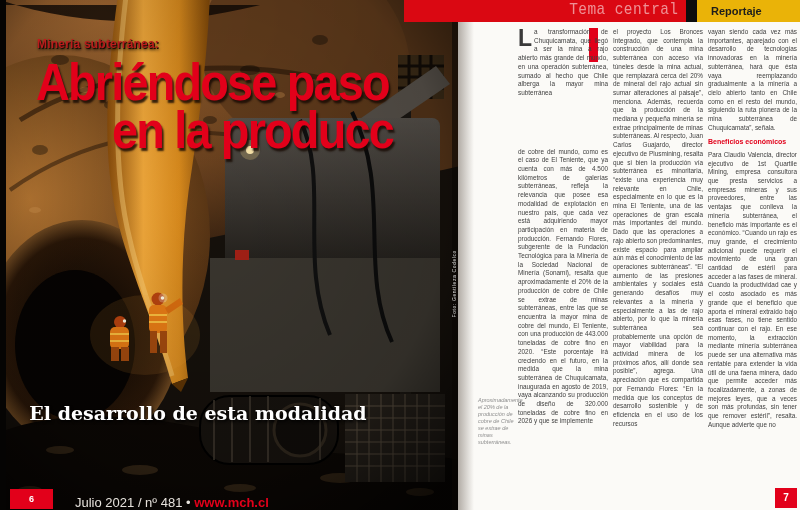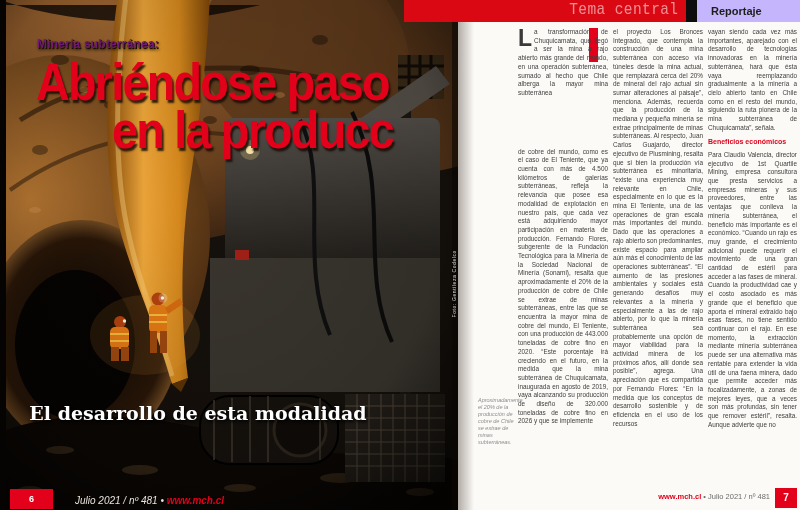--- a/index.html
+++ b/index.html
@@ -1,42 +1,42 @@
 <!DOCTYPE html>
 <html><head>
 <meta charset="utf-8">
 <style>
   html,body{margin:0;padding:0;background:#2b2b2b;}
   #spread{position:relative;width:800px;height:510px;overflow:hidden;background:#fbfaf7;
           font-family:"Liberation Sans",sans-serif;}
   
   #photo{position:absolute;left:0;top:0;width:458px;height:510px;}
   
-  .kicker{position:absolute;left:37px;top:37px;color:#701a75;font-weight:bold;font-size:12px;
+  .kicker{position:absolute;left:37px;top:37px;color:#b91c1c;font-weight:bold;font-size:12px;
           letter-spacing:.2px;text-shadow:1px 1px 0 #1a0d05,1px 2px 3px rgba(0,0,0,.9);}
   .headline{position:absolute;color:#e2001a;font-weight:800;letter-spacing:-2px;
             font-size:52px;line-height:1;transform:scaleX(.9);transform-origin:left top;white-space:nowrap;}
   .hl-shadow{text-shadow:2px 3px 2px rgba(25,12,5,.85);}
   #title-l1{left:36px;top:56px;}
   #title-l2a{left:112px;top:104px;}
   #title-l2b{left:481px;top:104px;transform:scaleX(.9);}
   
   #lede{position:absolute;left:25px;top:402px;width:346px;text-align:center;color:#fff;
         font-family:"DejaVu Serif",serif;text-shadow:1px 2px 3px rgba(0,0,0,.95);}
   #lede .lead{font-size:19px;font-weight:bold;line-height:22px;}
   #lede .rest{font-size:12.5px;font-weight:bold;line-height:15px;}
   
   #photo-credit{position:absolute;left:451px;top:250px;writing-mode:vertical-rl;
     transform:rotate(180deg);font-size:5px;letter-spacing:.6px;color:rgba(255,255,255,.85);}
   
   #banner-red{position:absolute;left:404px;top:0;width:282px;height:22px;background:#da0812;font-family:Liberation Mono, monospace;}
   #banner-red .t{position:absolute;right:8px;top:0px;font-size:17px;font-weight:400;
       color:rgba(255,255,255,.55);transform:scaleX(.85);transform-origin:right top;letter-spacing:.5px;}
   #banner-black{position:absolute;left:686px;top:0;width:11px;height:22px;background:#0d0d0d;}
-  #banner-yellow{position:absolute;left:697px;top:0;width:103px;height:22px;background:#c4b5fd;}
+  #banner-yellow{position:absolute;left:697px;top:0;width:103px;height:22px;background:#eab308;}
   #banner-yellow .t{position:absolute;left:14px;top:5px;font-size:11px;font-weight:bold;color:#1d1d1b;}
   
   #right-page{position:absolute;left:458px;top:0;width:342px;height:510px;background:#fbfaf7;}
   #fold-shadow{position:absolute;left:458px;top:0;width:16px;height:510px;
       background:linear-gradient(to right,rgba(40,25,12,.35),rgba(40,25,12,0));}
   #caption{position:absolute;left:478px;top:397px;width:42px;font-size:5.5px;line-height:7px;
       font-style:italic;color:#8d8d8d;}
   #red-bar{position:absolute;left:589px;top:28px;width:9px;height:34px;background:#e2001a;}
   .col{position:absolute;top:28px;width:90px;height:452px;overflow:hidden;
        font-size:6.4px;line-height:8.7px;color:#3e3e3e;text-align:justify;}
@@ -45,21 +45,21 @@
   #col2{left:613px;}
   #col3{left:708px;width:89px;}
   .dropcap{float:left;font-size:23px;line-height:19px;font-weight:bold;color:#3a3a3a;
            margin:1px 2px 0 0;}
   .title-gap{height:50px;}
   .subhead{color:#e2001a;font-weight:bold;font-size:7px;line-height:8.5px;margin:6px 0 4px 0;
            text-align:left;}
   
   #footer-left-box{position:absolute;left:10px;top:489px;width:43px;height:20px;background:#e2001a;
       color:#fff;font-size:9px;font-weight:bold;text-align:center;line-height:20px;}
-  #footer-left-text{position:absolute;left:75px;top:495px;font-size:10px;color:#e6e2dc;font-style:italic;}
+  #footer-left-text{position:absolute;left:75px;top:495px;font-size:13px;color:#e6e2dc;}
   #footer-left-text .site{color:#e2001a;font-weight:bold;}
   #footer-right-text{position:absolute;left:560px;top:492px;width:210px;text-align:right;
       font-size:7.5px;color:#6b6b6b;}
   #footer-right-text .site{color:#e2001a;font-weight:bold;}
   #footer-right-box{position:absolute;left:775px;top:488px;width:22px;height:20px;background:#e2001a;
       color:#fff;font-size:10px;font-weight:bold;text-align:center;line-height:20px;}
 </style>
 </head>
 <body>
 
@@ -239,16 +239,15 @@
   </div>
 
   <div id="banner-red">
     <span class="t">Tema central</span>
   </div>
   <div id="banner-black"></div>
   <div id="banner-yellow">
     <span class="t">Reportaje</span>
   </div>
 
-  <div id="footer-right-text"><span class="site">www.mch.cl</span><span> • Julio 2021 / nº 481</span></div>
   <div id="footer-right-box">7</div>
 
 </div>
 
 </body></html>

